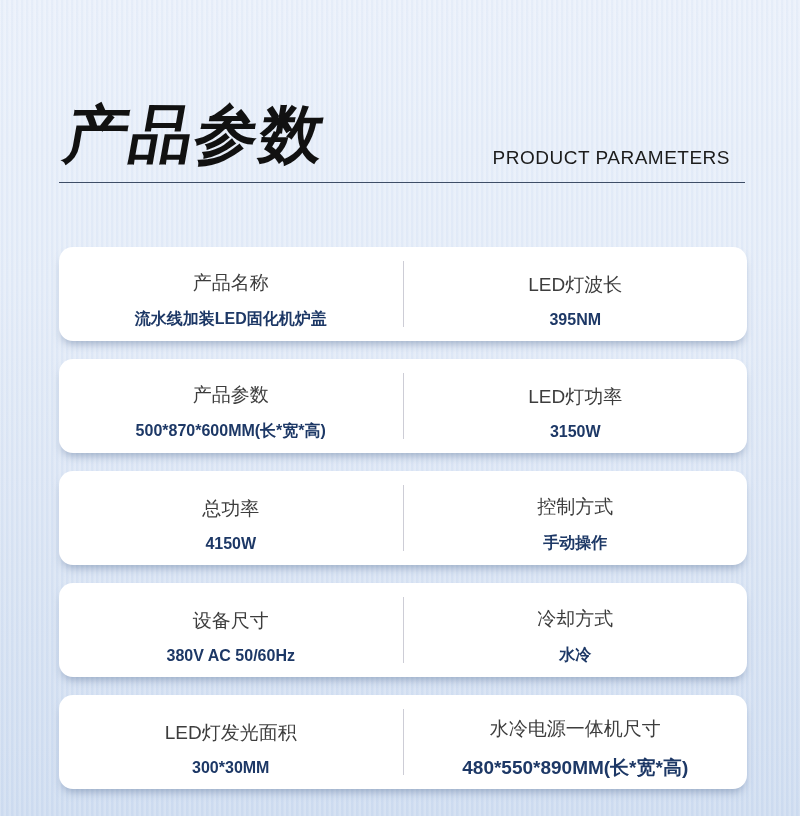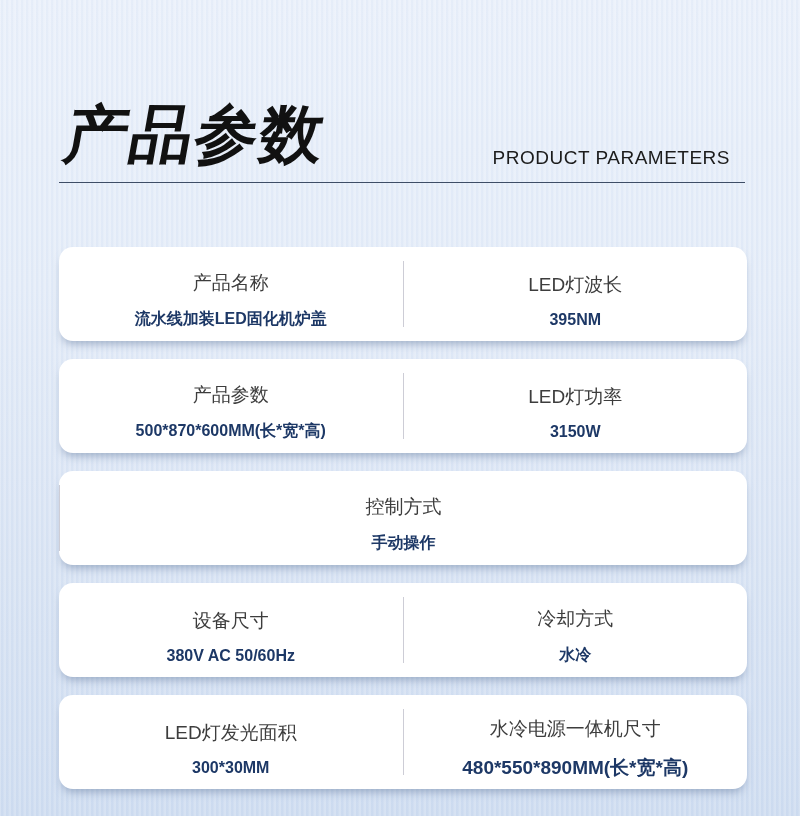--- a/index.html
+++ b/index.html
@@ -149,20 +149,24 @@
         <div class="spec-value">500*870*600MM(长*宽*高)</div>
       </div>
       <div class="vdiv"></div>
       <div class="cell">
         <div class="spec-label">LED灯功率</div>
         <div class="spec-value">3150W</div>
       </div>
     </div>
 
     <div class="card">
+      <div class="cell">
+        <div class="spec-label">总功率</div>
+        <div class="spec-value">4150W</div>
+      </div>
       <div class="vdiv"></div>
       <div class="cell">
         <div class="spec-label">控制方式</div>
         <div class="spec-value">手动操作</div>
       </div>
     </div>
 
     <div class="card">
       <div class="cell">
         <div class="spec-label">设备尺寸</div>

